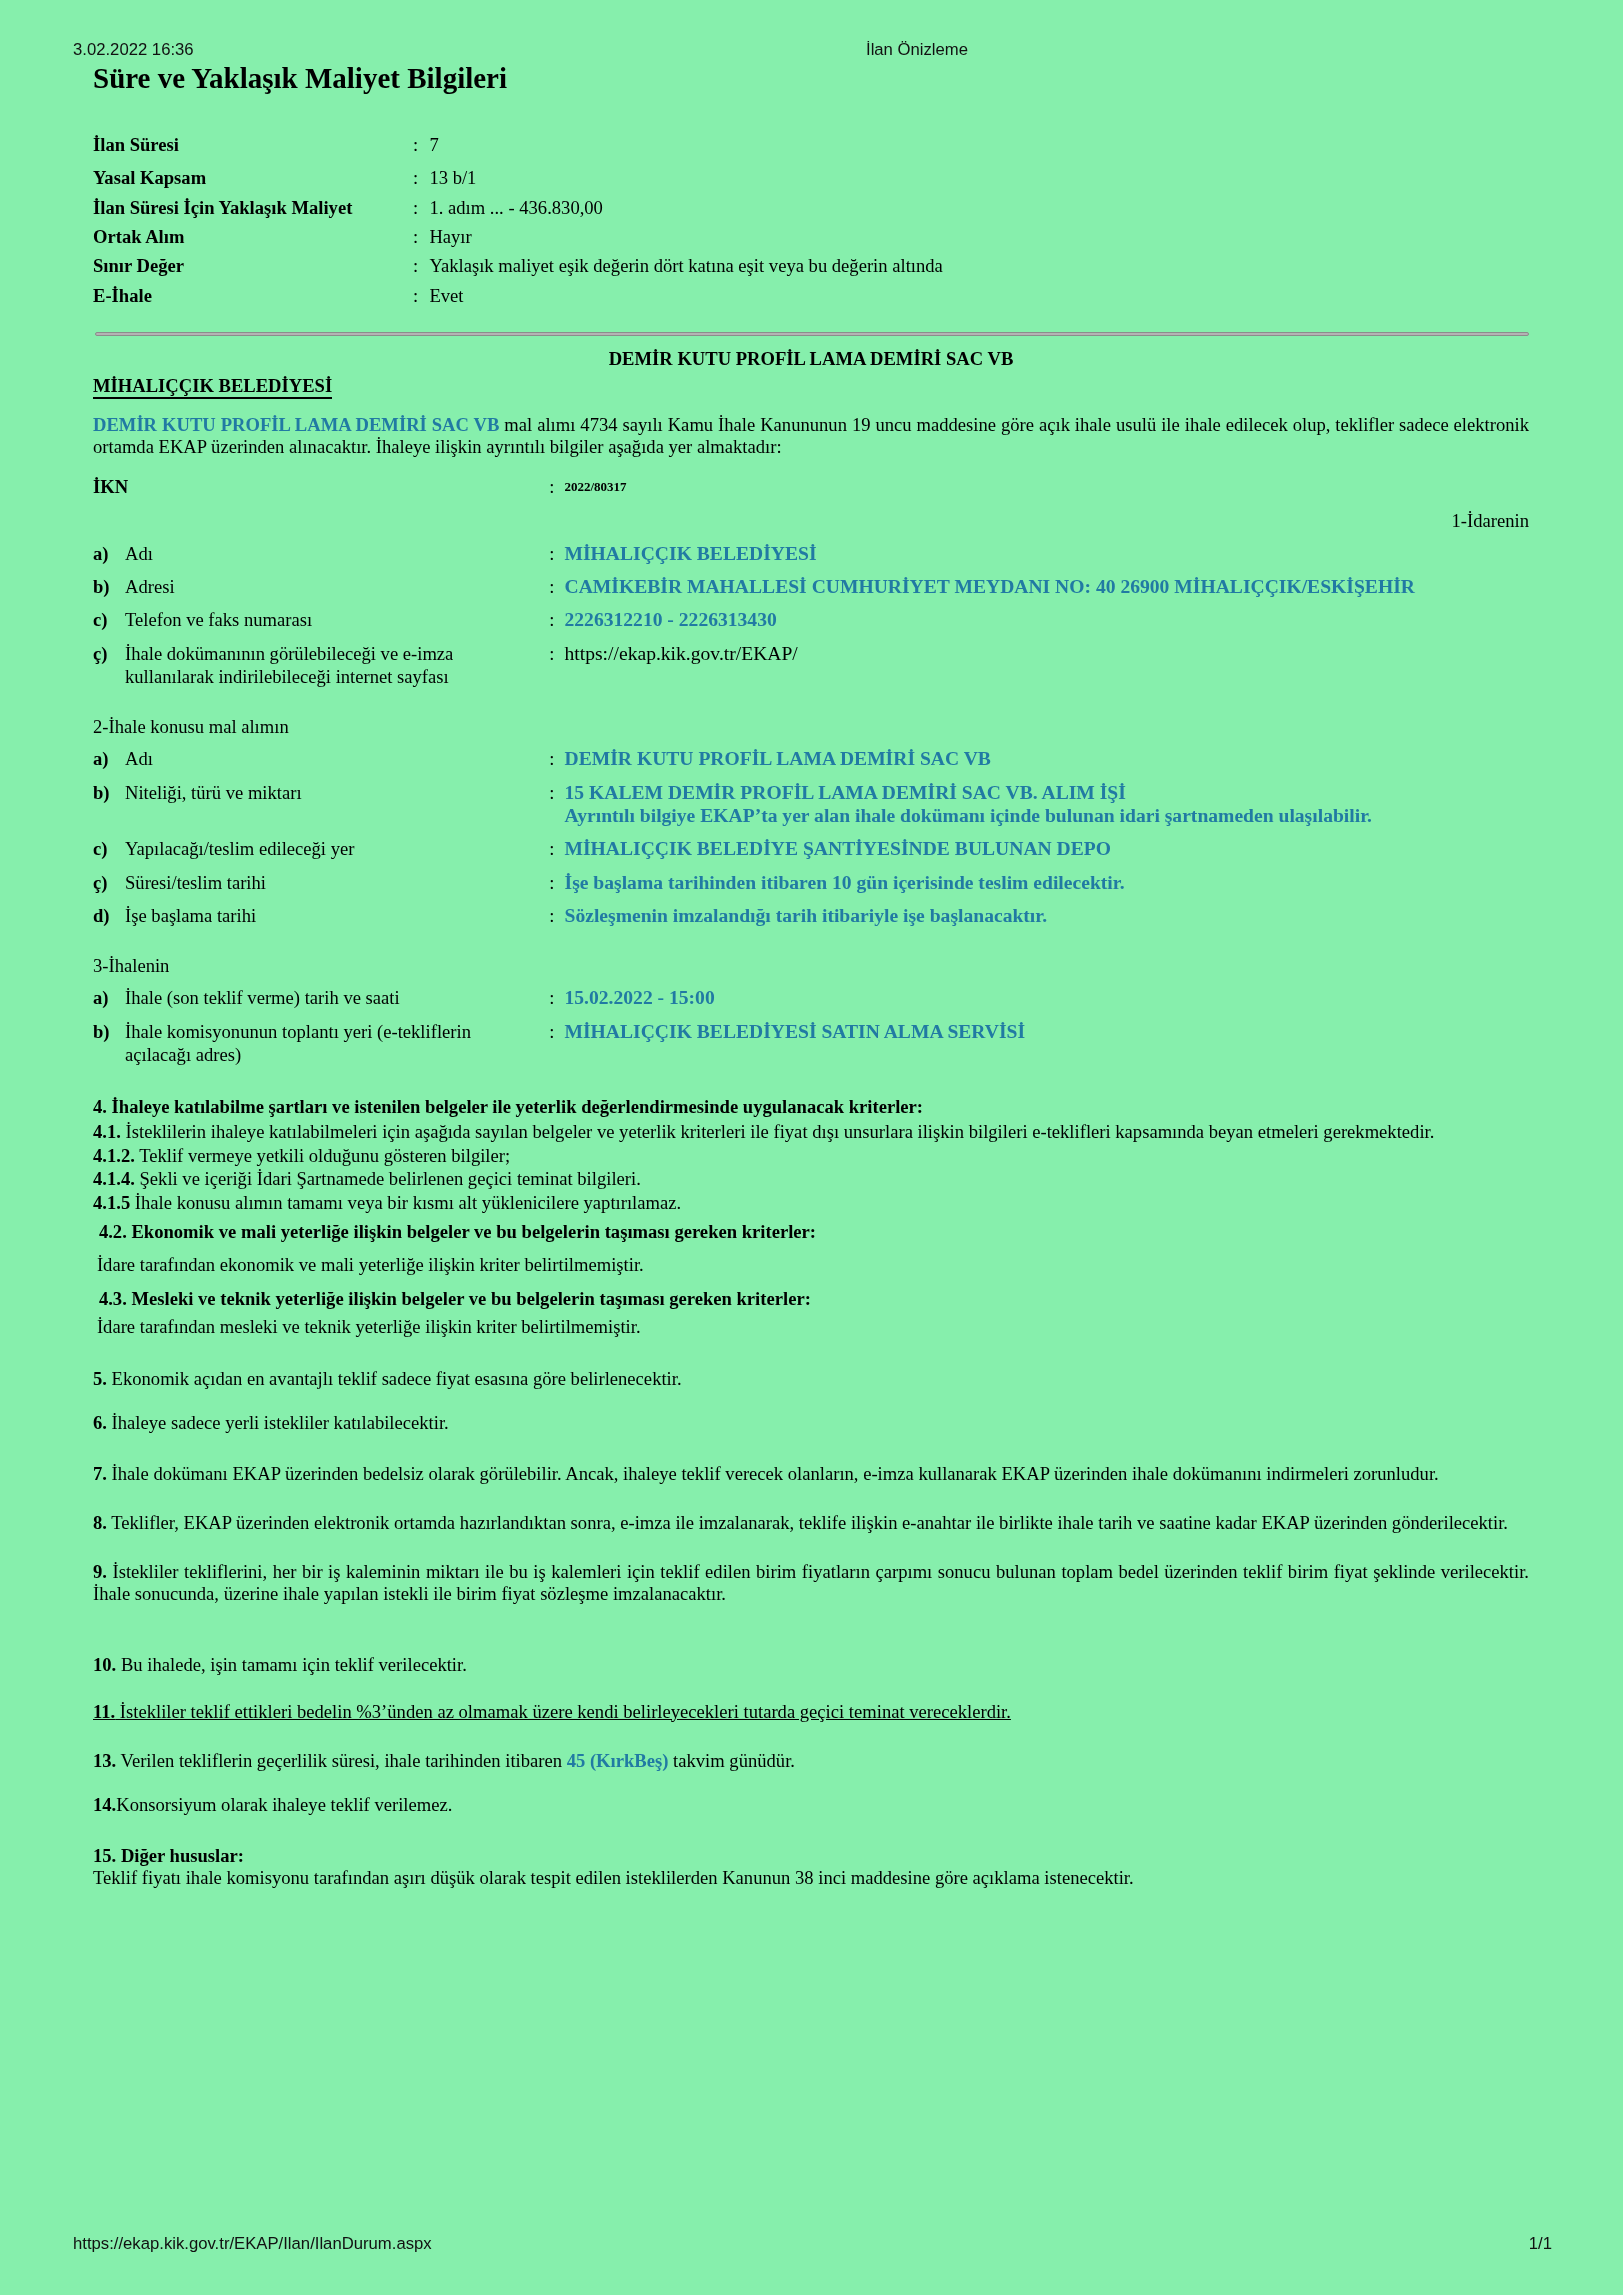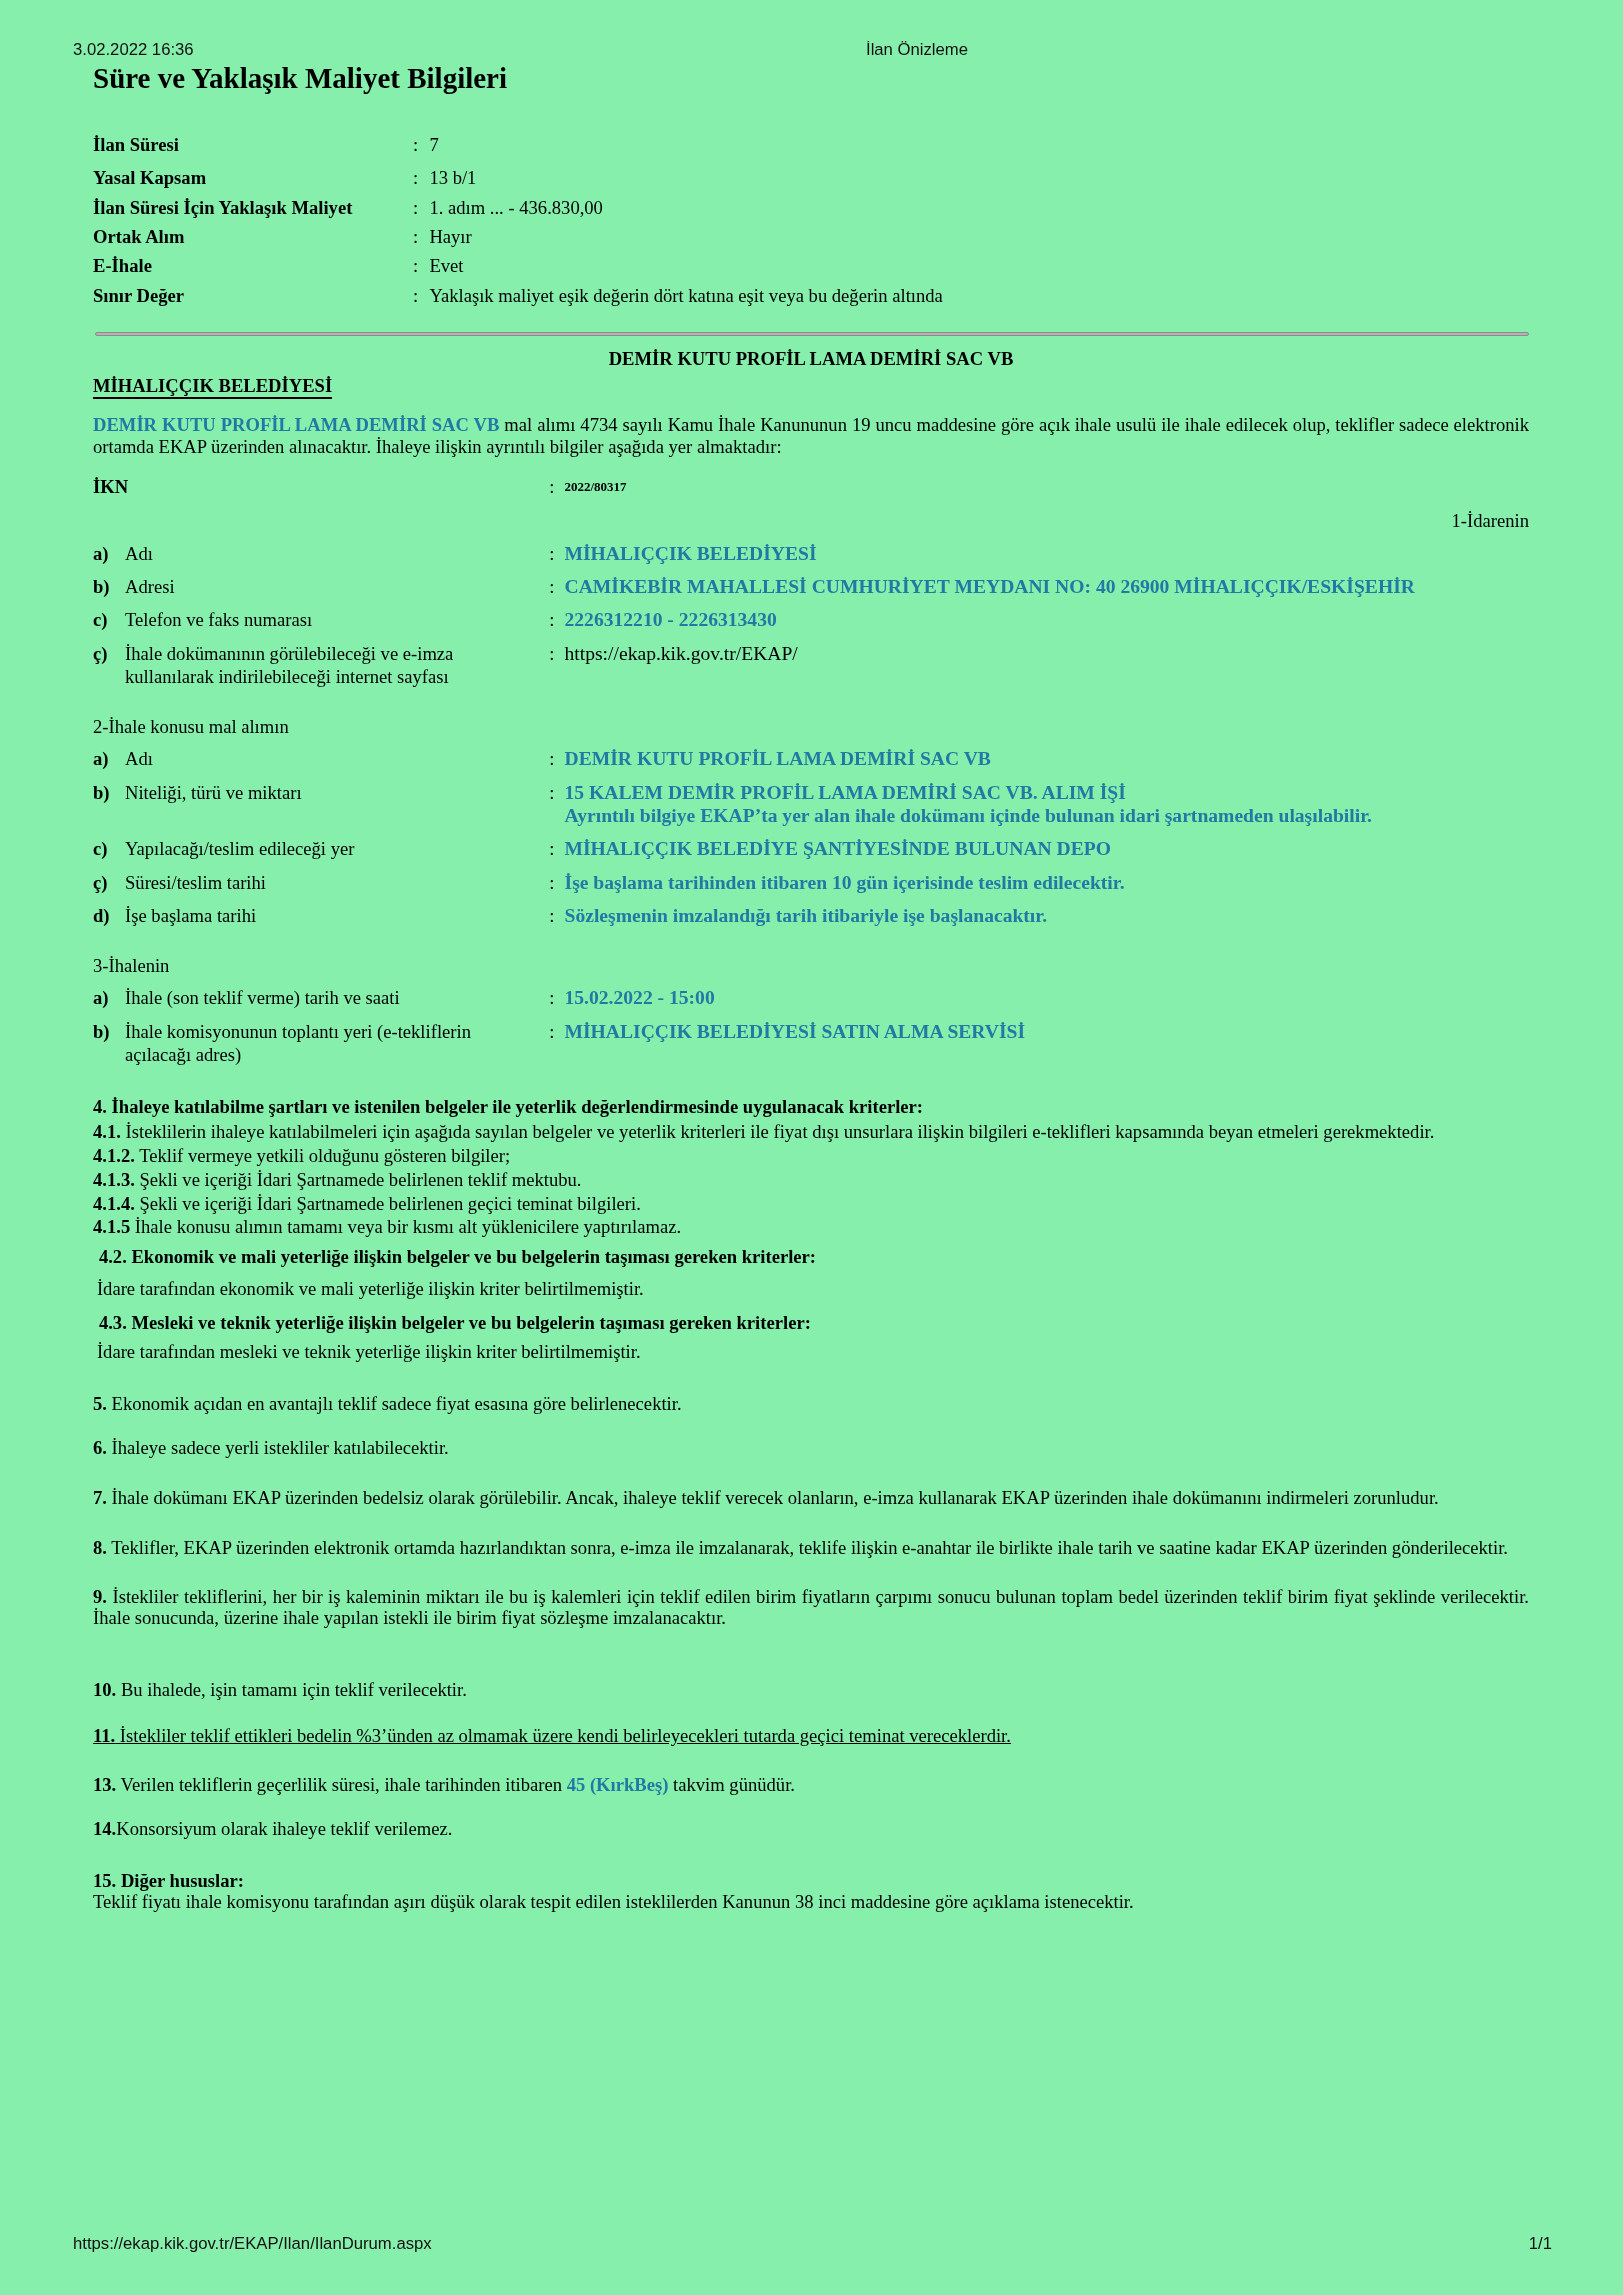--- a/index.html
+++ b/index.html
@@ -111,28 +111,28 @@
         <td class="sum-label">İlan Süresi İçin Yaklaşık Maliyet</td>
         <td class="sum-sep">:</td>
         <td class="sum-value">1. adım ... - 436.830,00</td>
       </tr>
       <tr>
         <td class="sum-label">Ortak Alım</td>
         <td class="sum-sep">:</td>
         <td class="sum-value">Hayır</td>
       </tr>
       <tr>
+        <td class="sum-label">Sınır Değer</td>
+        <td class="sum-sep">:</td>
+        <td class="sum-value">Yaklaşık maliyet eşik değerin dört katına eşit veya bu değerin altında</td>
+      </tr>
+      <tr>
         <td class="sum-label">E-İhale</td>
         <td class="sum-sep">:</td>
         <td class="sum-value">Evet</td>
-      </tr>
-      <tr>
-        <td class="sum-label">Sınır Değer</td>
-        <td class="sum-sep">:</td>
-        <td class="sum-value">Yaklaşık maliyet eşik değerin dört katına eşit veya bu değerin altında</td>
       </tr>
     </tbody>
       </table>
 
     <div class="divider"></div>
 
     <div class="subject-title">DEMİR KUTU PROFİL LAMA DEMİRİ SAC VB</div>
 
     <div class="authority"><span>MİHALIÇÇIK BELEDİYESİ</span></div>
 
@@ -228,21 +228,20 @@
 
     <div class="articles">
 
       <p class="a4 b"><span>4.</span><span> İhaleye katılabilme şartları ve istenilen belgeler ile yeterlik değerlendirmesinde uygulanacak kriterler:</span></p>
 
       <p class="a4_1"><span class="b">4.1.</span><span> İsteklilerin ihaleye katılabilmeleri için aşağıda sayılan belgeler ve yeterlik kriterleri ile fiyat dışı unsurlara ilişkin bilgileri e-teklifleri kapsamında beyan etmeleri gerekmektedir.</span></p>
 
       <p class="a4_1_2"><span class="b">4.1.2.</span><span> Teklif vermeye yetkili olduğunu gösteren bilgiler;</span></p>
 
 
-      <p class="a4_1_3"><span class="b">4.1.3.</span><span> Şekli ve içeriği İdari Şartnamede belirlenen teklif mektubu.</span></p>
 
       <p class="a4_1_4"><span class="b">4.1.4.</span><span> Şekli ve içeriği İdari Şartnamede belirlenen geçici teminat bilgileri.</span></p>
 
       <p class="a4_1_5"><span class="b">4.1.5</span><span> İhale konusu alımın tamamı veya bir kısmı alt yüklenicilere yaptırılamaz.</span></p>
 
       <p class="a4_2 b"><span>4.2.</span><span> Ekonomik ve mali yeterliğe ilişkin belgeler ve bu belgelerin taşıması gereken kriterler:</span></p>
 
       <p class="a4_2n">İdare tarafından ekonomik ve mali yeterliğe ilişkin kriter belirtilmemiştir.</p>
 
       <p class="a4_3 b"><span>4.3.</span><span> Mesleki ve teknik yeterliğe ilişkin belgeler ve bu belgelerin taşıması gereken kriterler:</span></p>

